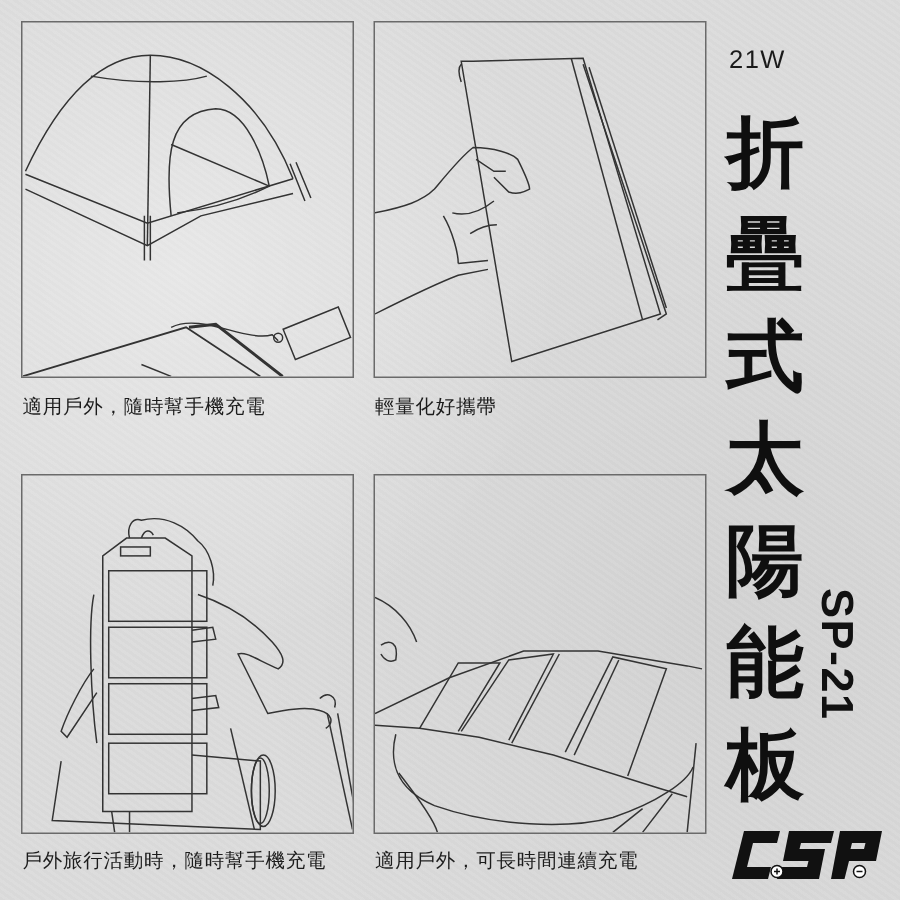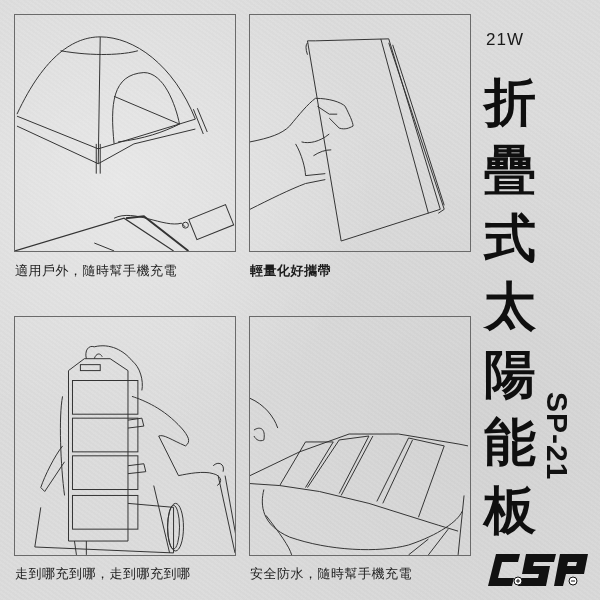--- a/index.html
+++ b/index.html
@@ -52,21 +52,21 @@
     <path d="M144,30 L196,192"></path>
     <path d="M0,128 C20,124 32,120 40,112 C50,100 58,90 66,84 C80,84 92,88 96,92 C100,100 104,108 104,112 C100,114 96,116 90,114 L80,104"></path>
     <path d="M68,92 L80,100 L88,100"></path>
     <path d="M52,128 C60,130 70,128 80,120"></path>
     <path d="M64,142 C70,138 76,136 82,136"></path>
     <path d="M46,130 C52,140 56,155 56,162"></path>
     <path d="M0,196 C20,186 40,176 56,170 L76,166"></path>
     <path d="M56,162 L76,160"></path>
   </svg>
 </div>
-<div class="cap" style="left:250px;top:262px;font-weight:bold;">輕量化好攜帶</div>
+<div class="cap" style="left:250px;top:262px;">輕量化好攜帶</div>
 
 <div class="panel" style="left:14px;top:316px;width:222px;height:240px;">
   <svg viewBox="0 0 222 240" fill="none" stroke="#333" stroke-width="1">
     <path d="M54,54 L54,226 L114,226 L114,54 L96,42 L70,42 Z"></path>
     <rect x="66" y="48" width="20" height="6"></rect>
     <rect x="58" y="64" width="66" height="34"></rect>
     <rect x="58" y="102" width="66" height="34"></rect>
     <rect x="58" y="140" width="66" height="34"></rect>
     <rect x="58" y="178" width="66" height="34" transform="translate(0,2)"></rect>
     <path d="M80,42 C82,36 86,36 88,40 M72,42 C70,34 74,28 80,30 C96,26 110,34 118,44 C126,50 130,64 128,74"></path>
@@ -78,40 +78,40 @@
     <ellipse cx="162" cy="212" rx="8" ry="24"></ellipse>
     <ellipse cx="160" cy="212" rx="6" ry="22"></ellipse>
     <path d="M48,130 C40,140 30,160 26,172 L30,176 L50,146"></path>
     <path d="M48,80 C44,100 46,150 50,180"></path>
     <path d="M114,104 L128,102 L130,110 L114,112"></path>
     <path d="M114,150 L130,148 L132,156 L114,158"></path>
     <path d="M140,170 L156,238"></path>
     <path d="M60,226 L62,240 M72,226 L72,240"></path>
   </svg>
 </div>
-<div class="cap" style="left:15px;top:565px;">走到哪充到哪，走到哪充到哪</div>
+<div class="cap" style="left:15px;top:565px;">戶外旅行活動時，隨時幫手機充電</div>
 
 <div class="panel" style="left:249px;top:316px;width:222px;height:240px;">
   <svg viewBox="0 0 222 240" fill="none" stroke="#333" stroke-width="1">
     <path d="M0,82 C14,88 24,100 28,112"></path>
     <path d="M4,114 C10,110 16,112 14,124 C10,126 6,124 4,120"></path>
     <path d="M0,160 L50,136 L100,118 L150,118 L210,128 L220,130"></path>
     <path d="M0,168 L30,170 L70,176 L120,188 L190,210 L210,216"></path>
     <path d="M30,170 L56,126 L84,126 L56,172"></path>
     <path d="M58,172 L90,124 L120,120 L90,178"></path>
     <path d="M92,180 L124,120"></path>
     <path d="M128,186 L160,122 L196,130 L170,202"></path>
     <path d="M134,188 L164,124"></path>
     <path d="M14,174 C10,190 12,210 40,222 C80,236 130,238 160,230 C190,220 210,206 214,196"></path>
     <path d="M16,200 C30,218 40,232 42,240"></path>
     <path d="M180,224 L160,240 M200,214 L180,240"></path>
     <path d="M216,180 L210,240"></path>
   </svg>
 </div>
-<div class="cap" style="left:250px;top:565px;">安全防水，隨時幫手機充電</div>
+<div class="cap" style="left:250px;top:565px;">適用戶外，可長時間連續充電</div>
 
 <div class="watts">21W</div>
 <div class="title">
   <span>折</span>
   <span>疊</span>
   <span>式</span>
   <span>太</span>
   <span>陽</span>
   <span>能</span>
   <span>板</span>

